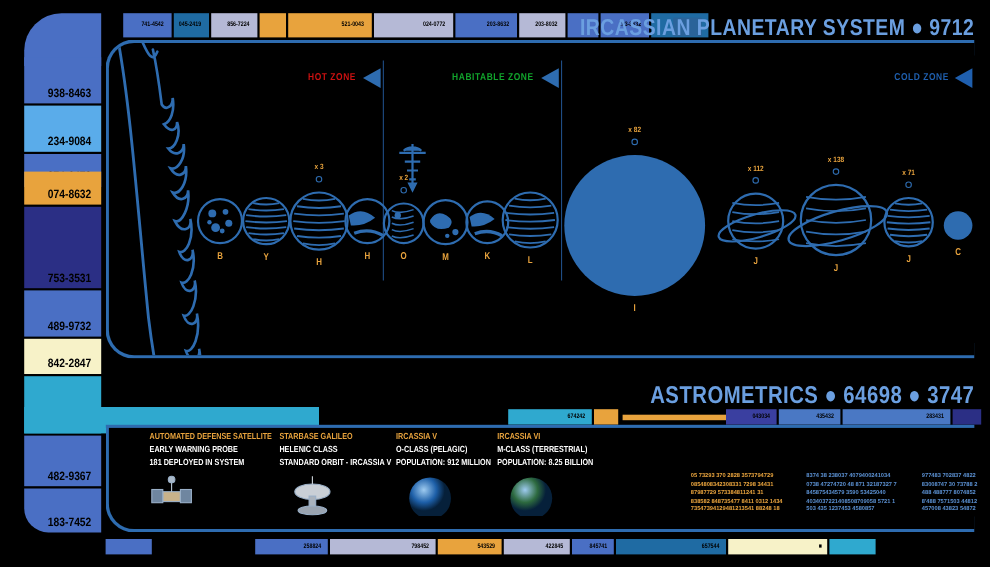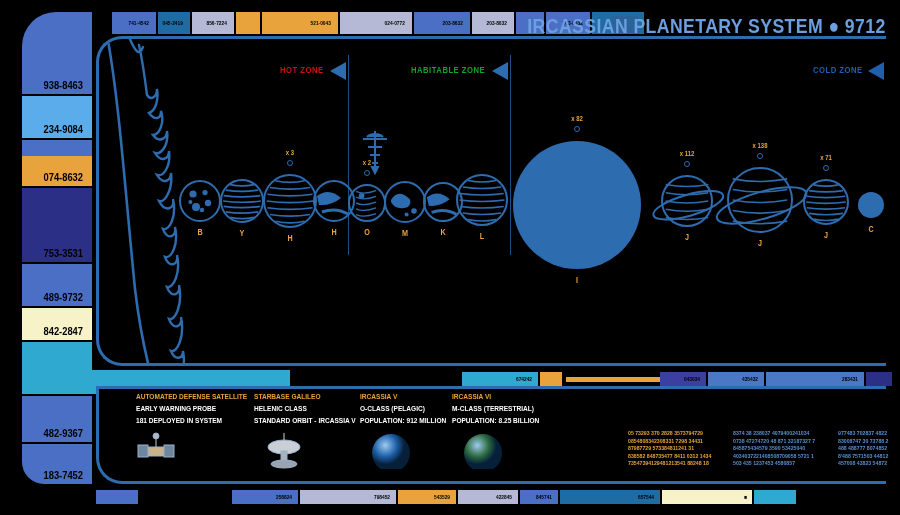--- a/index.html
+++ b/index.html
@@ -32,21 +32,21 @@
     position: absolute; left: 22px; width: 70px;
     display: flex; align-items: flex-end; justify-content: flex-end;
     padding: 0 6px 3px 0; color: #000;
     border-bottom-left-radius: 0;
   }
   .sbtn span { font-size: 11px; font-weight: bold; transform: scaleX(0.85); white-space: nowrap; }
 
   
   #screen {
     position: absolute; left: 96px; top: 36px;
-    width: 790px; height: 330px;
+    width: 790px; height: 290px;
     background: #000;
     border: 3px solid #2e6cb0;
     border-top-left-radius: 26px;
     border-bottom-left-radius: 26px;
     border-right: none;
     overflow: hidden;
   }
   #screen-inner { position: absolute; inset: 0; }
 
   .zonelabel {

